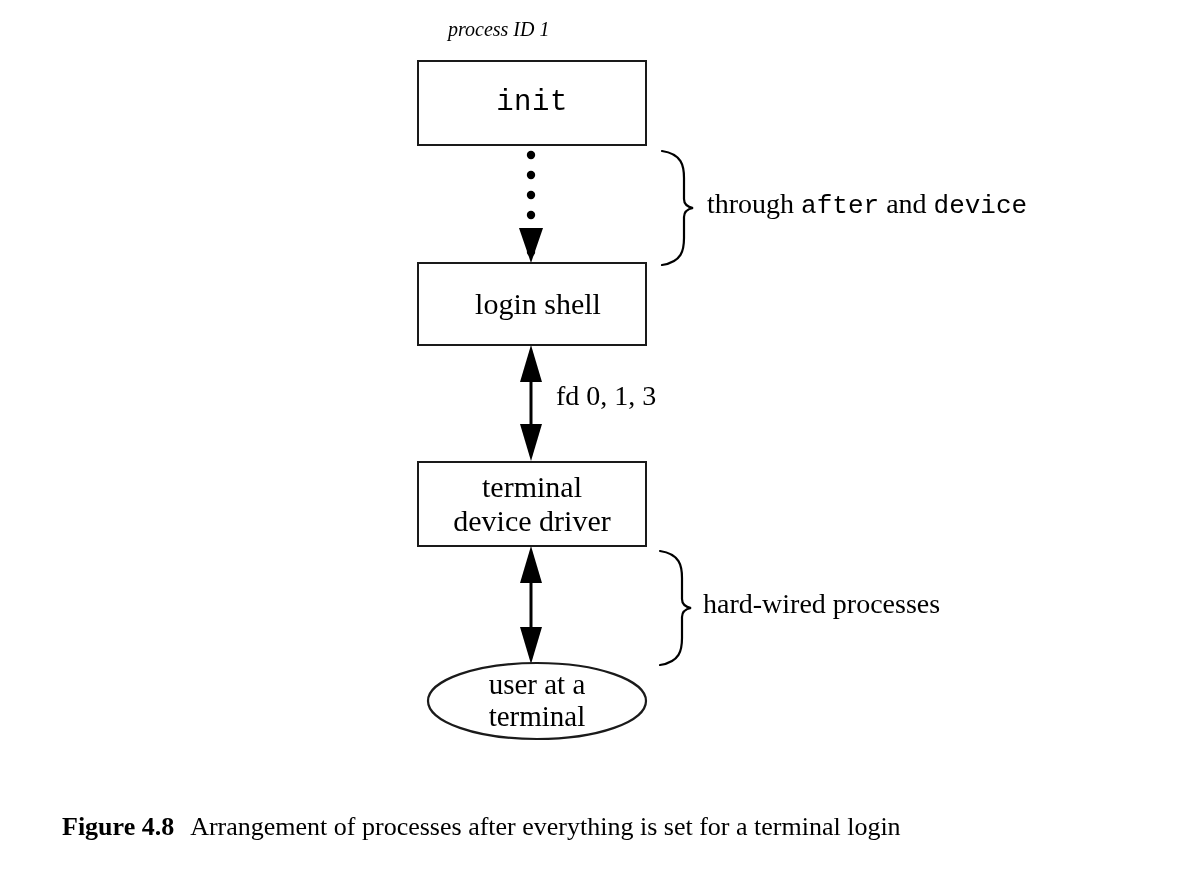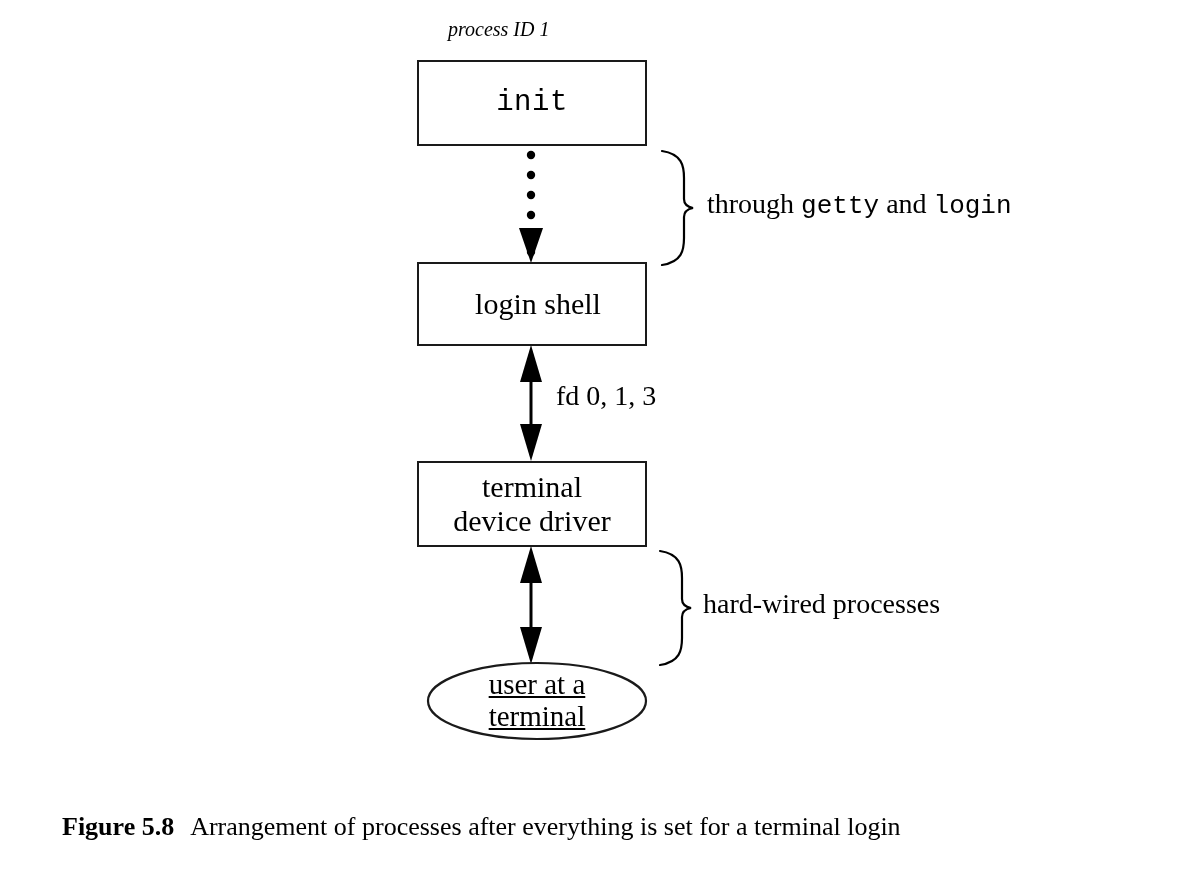--- a/index.html
+++ b/index.html
@@ -61,21 +61,20 @@
 
   
   #node-user {
     position: absolute;
     left: 428px; top: 663px;
     width: 218px; height: 76px;
     display: flex;
     align-items: center;
     justify-content: center;
     text-align: center;
-    text-decoration: underline;
   }
   #node-user .ellipse-text {
     position: relative;
     z-index: 2;
     font-size: 29px;
     line-height: 1.1;
     white-space: pre-line;
   }
 
   
@@ -184,22 +183,22 @@
   </div>
 
   <div id="node-user">
     <span class="ellipse-text">user at a
 terminal</span>
   </div>
 
   <div class="float-text" id="label-fd">fd 0, 1, 3</div>
 
   <div class="float-text" id="label-getty">
-    <span>through </span><span class="mono-inline">getty</span><span> and </span><span class="mono-inline">login</span>
+    <span>through </span><span class="mono-inline">after</span><span> and </span><span class="mono-inline">device</span>
   </div>
 
   <div class="float-text" id="label-hardwired">hard-wired processes</div>
 
   <div id="caption">
-    <span class="cap-num">Figure 5.8</span><span class="cap-gap"></span><span>Arrangement of processes after everything is set for a terminal login</span>
+    <span class="cap-num">Figure 4.8</span><span class="cap-gap"></span><span>Arrangement of processes after everything is set for a terminal login</span>
   </div>
 
 </div>
 
 </body></html>

